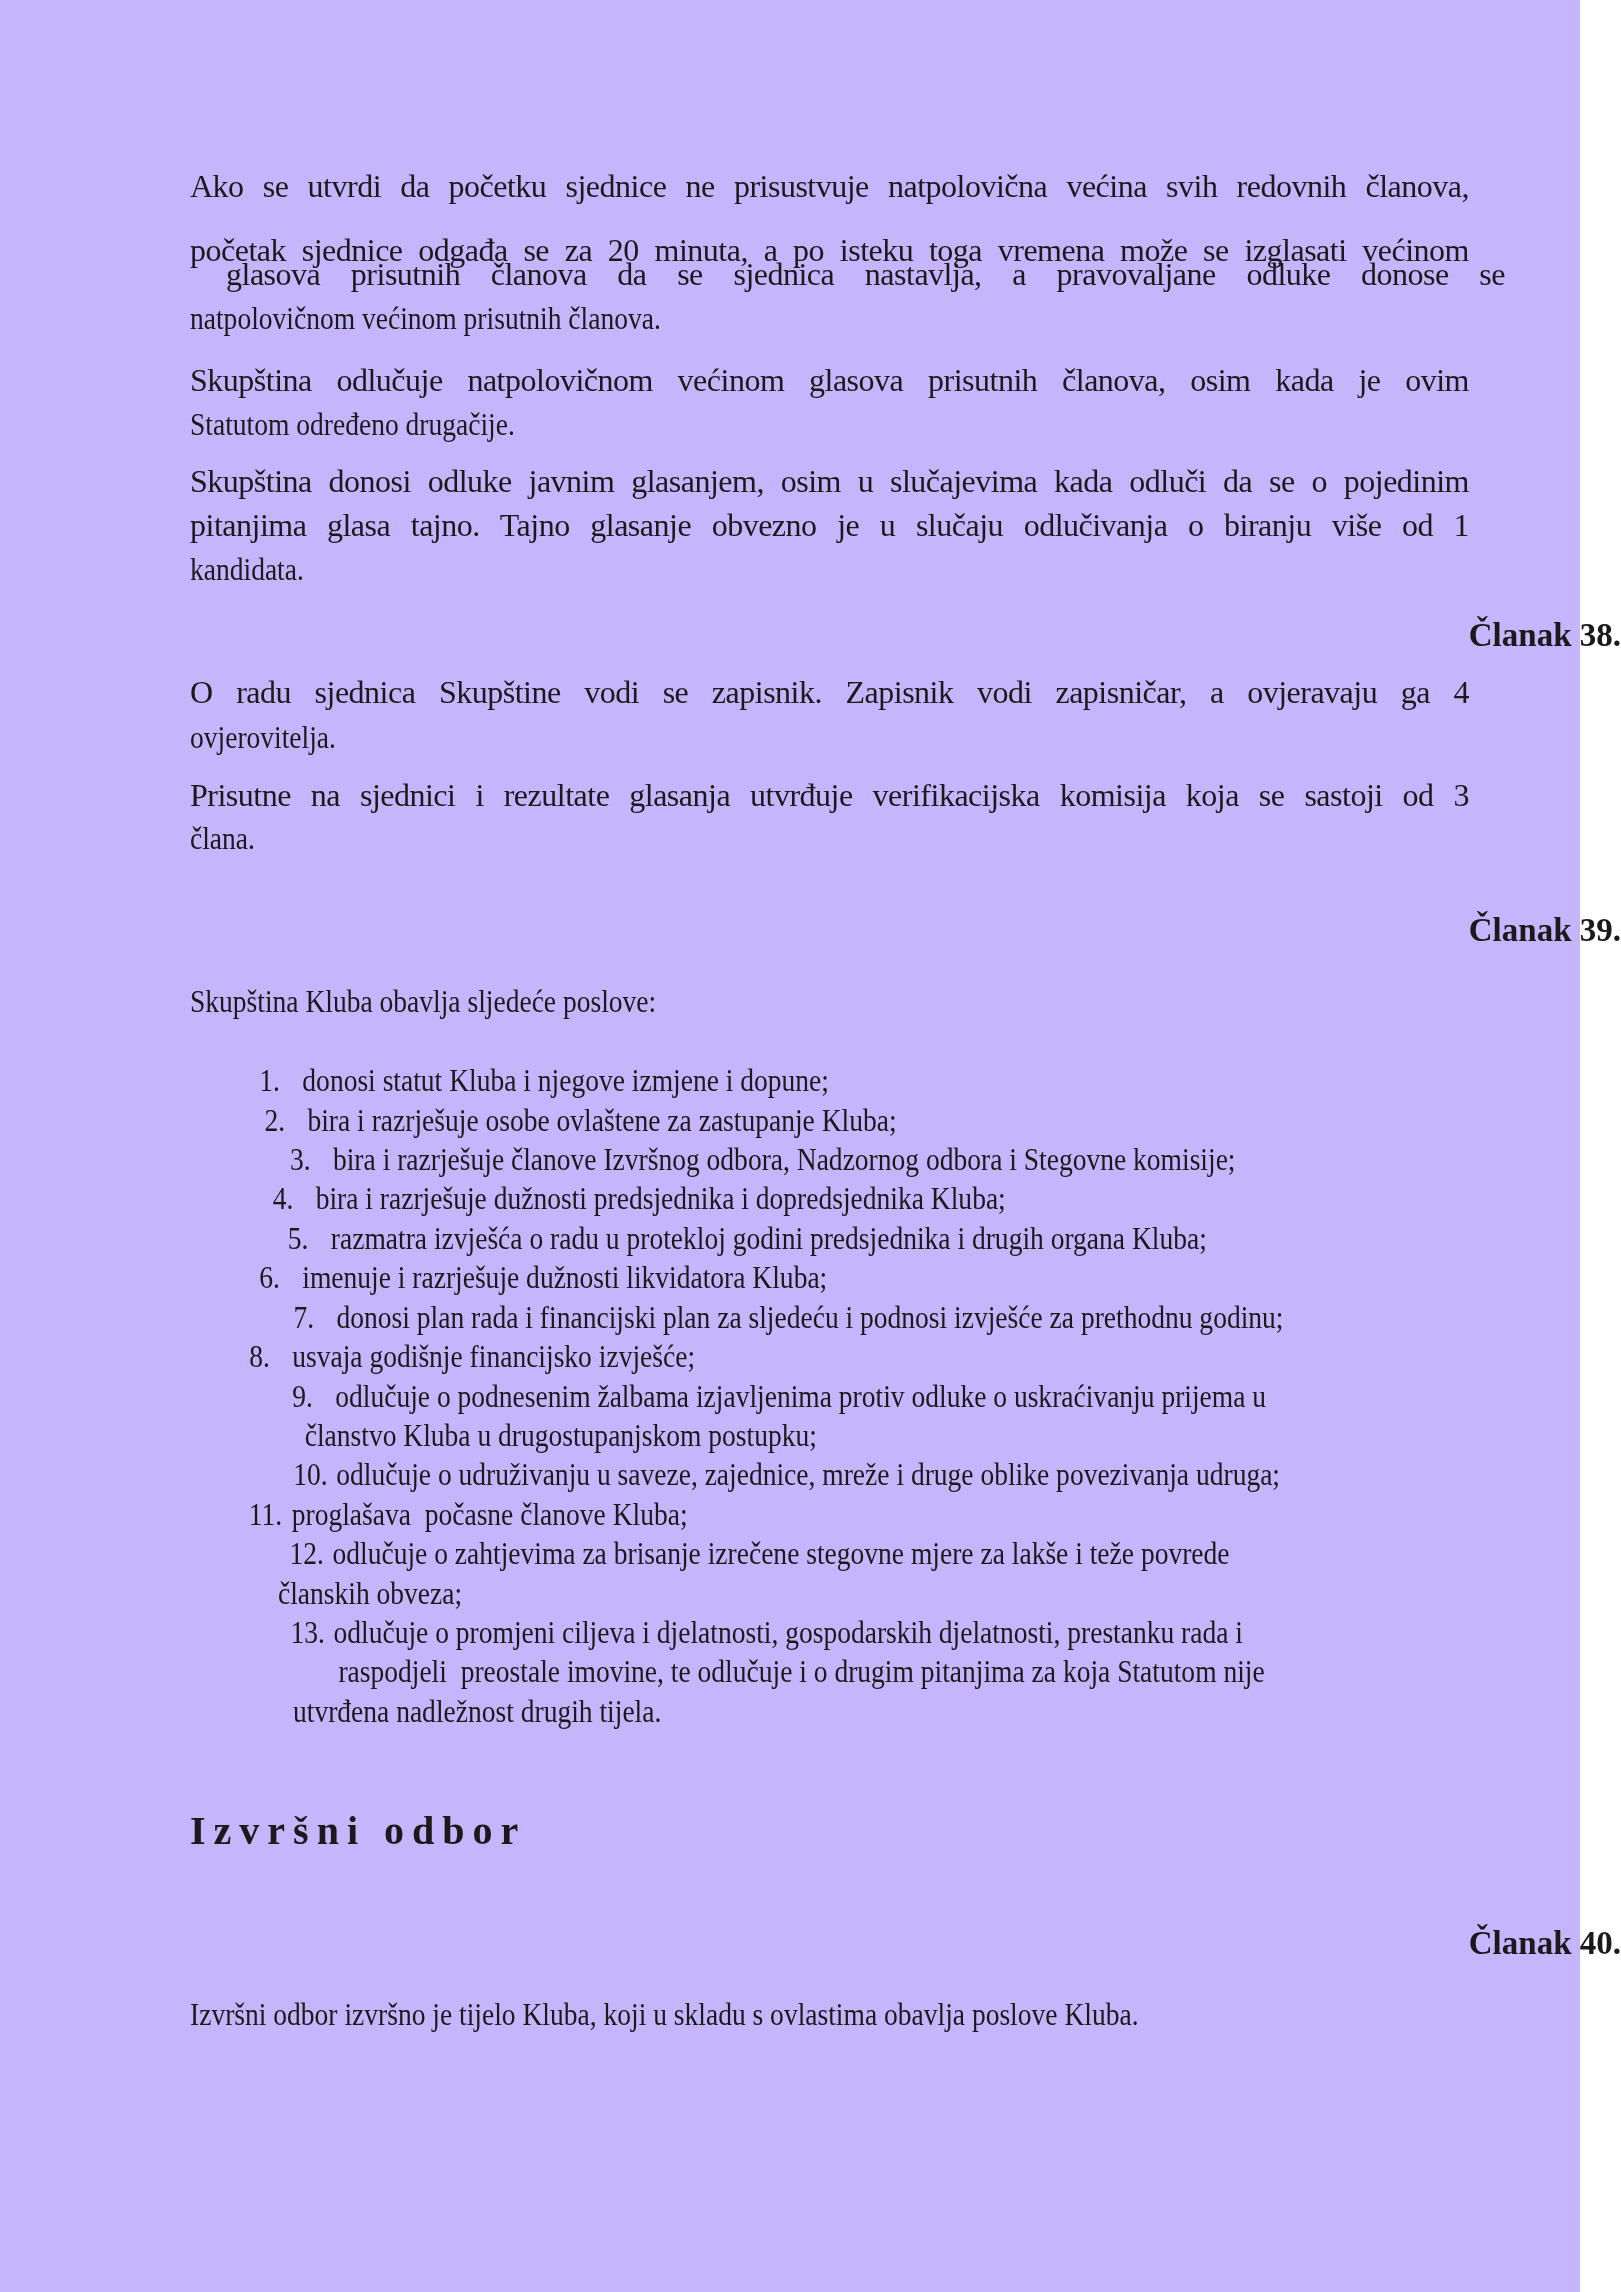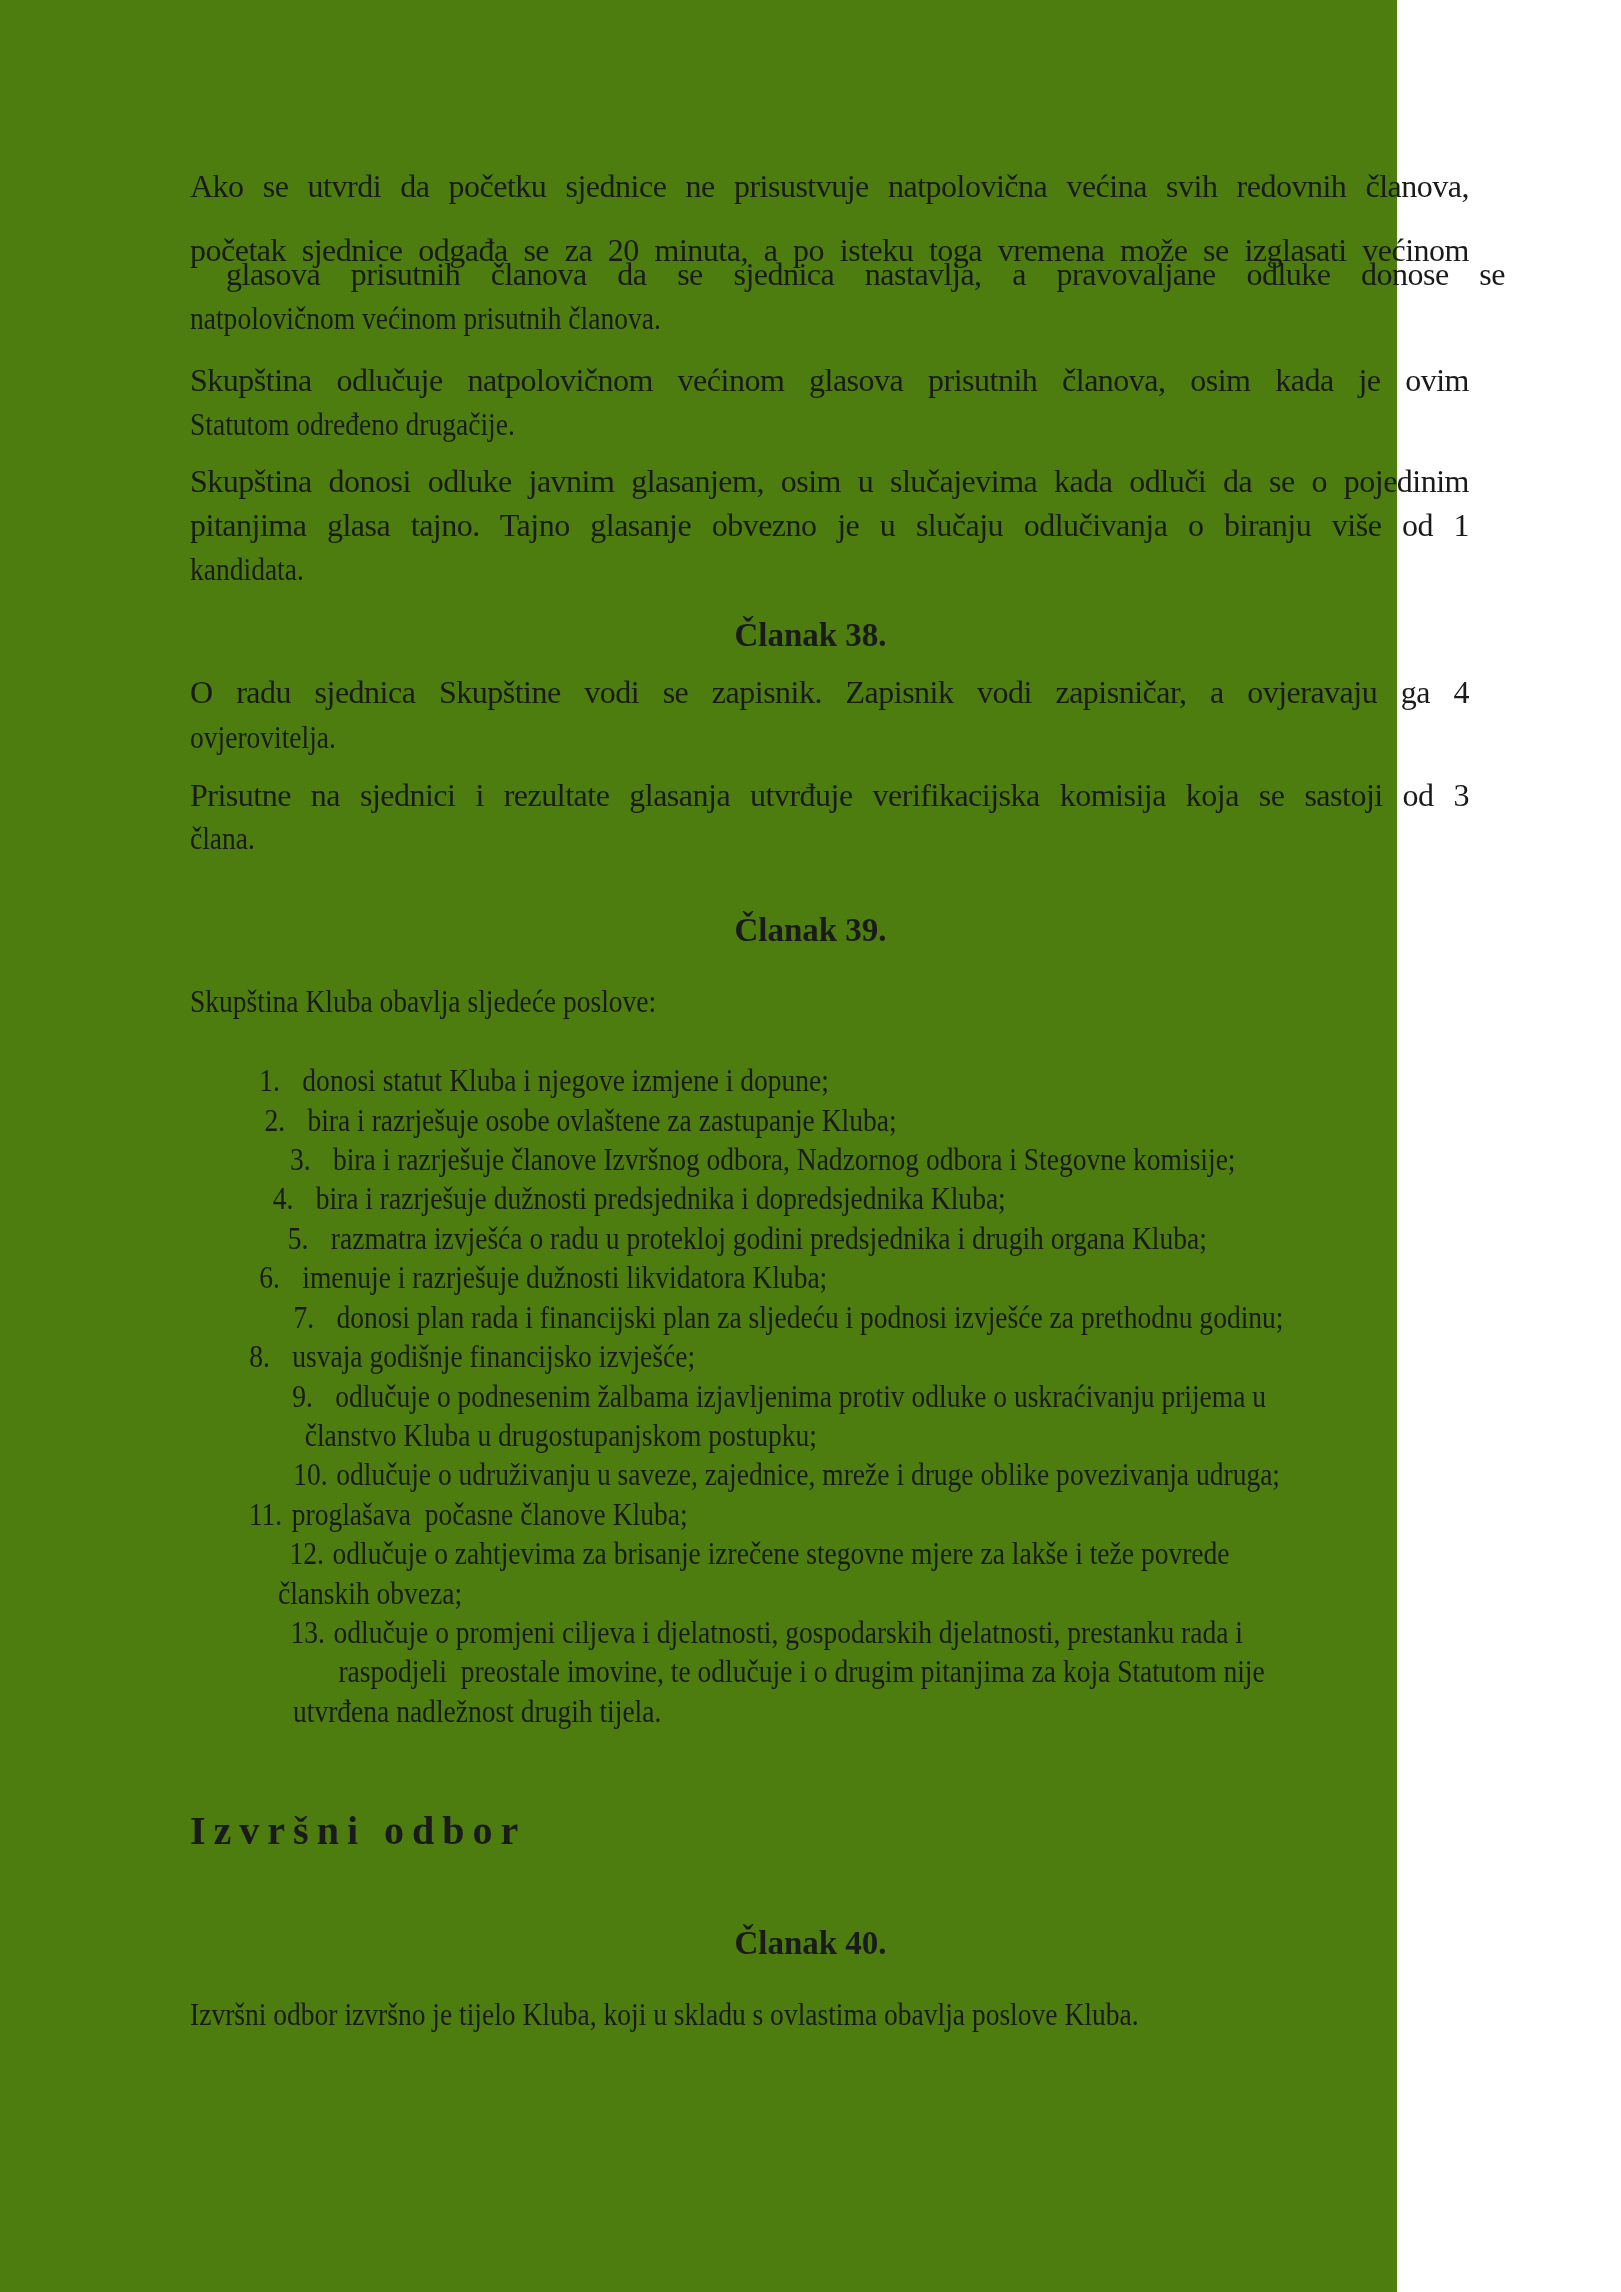--- a/index.html
+++ b/index.html
@@ -1,22 +1,22 @@
 <!DOCTYPE html>
 <html style="font-size:14.3px"><head>
 <meta charset="utf-8">
 <style>
   html, body { margin: 0; padding: 0; background: #ffffff; }
   body { width: 1621px; height: 2293px; position: relative; overflow: hidden; }
-  .page { position: absolute; left: 0; top: 0; width: 1397px; height: 2293px; background: #4d7c0f; color: #1a1a1a;
+  .page { position: absolute; left: 0; top: 0; width: 1580px; height: 2293px; background: #c4b5fd; color: #1a1a1a;
           font-family: "Liberation Serif", "DejaVu Serif", serif; }
   .line { position: absolute; left: 190px; width: 1279px; font-size: 32px; line-height: 39px; white-space: nowrap;
           transform-origin: left top; }
   .just { text-align: justify; text-align-last: justify; white-space: normal; }
-  .heading { position: absolute; left: 0; width: 1621px; text-align: center; font-weight: bold; font-size: 33px; line-height: 39px; }
+  .heading { position: absolute; left: 0; width: 1621px; text-align: right; font-weight: bold; font-size: 33px; line-height: 39px; }
   .li { position: absolute; left: 213px; font-size: 32px; line-height: 39px; white-space: nowrap; }
   .li .num { display: inline-block; width: 50px; }
   .li-cont { position: absolute; left: 263px; font-size: 32px; line-height: 39px; white-space: nowrap; }
   .section { position: absolute; left: 190px; font-weight: bold; font-size: 40px; letter-spacing: 8px; line-height: 39px; white-space: nowrap; }
 </style>
 </head>
 <body>
 
 <div class="page">
 

